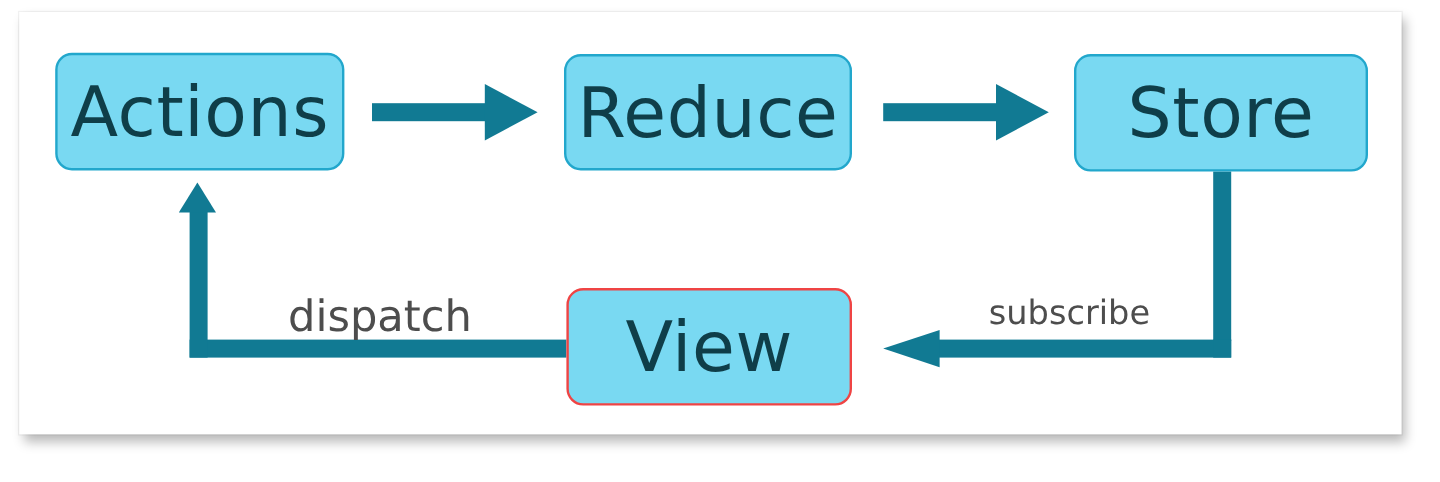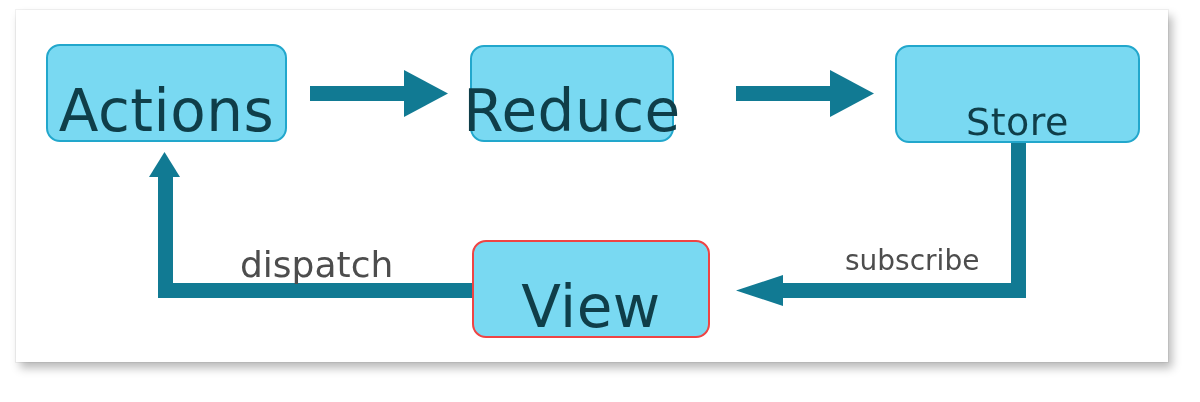--- a/index.html
+++ b/index.html
@@ -36,21 +36,21 @@
     top: 0;
     width: 1200px;
     height: 402px;
     overflow: visible;
   }
   .node-box {
     position: absolute;
     box-sizing: border-box;
     border-radius: 14px;
     display: flex;
-    align-items: flex-end;
+    align-items: center;
     justify-content: center;
     user-select: none;
   }
   .node-label {
     font-family: "DejaVu Sans", sans-serif;
     font-weight: 400;
     letter-spacing: 0.5px;
     line-height: 1;
     white-space: nowrap;
   }
@@ -92,29 +92,29 @@
       <rect x="158" y="283" width="314" height="15" fill="#117A93"></rect>
       <rect x="158" y="173" width="15" height="125" fill="#117A93"></rect>
       <polygon points="149,177 180,177 164.5,152" fill="#117A93"></polygon>
     </g>
   </svg>
 
   <div class="node-box" style="left:46px; top:44px; width:241px; height:98px; background:#79D9F2; border:2px solid #22A7CC;">
     <span class="node-label" style="font-size:58px; color:#0F3E49;">Actions</span>
   </div>
 
-  <div class="node-box" style="left:470px; top:45px; width:204px; height:97px; background:#79D9F2; border:2px solid #22A7CC;">
+  <div class="node-box" style="left:470px; top:45px; width:240px; height:97px; background:#79D9F2; border:2px solid #22A7CC;">
     <span class="node-label" style="font-size:58px; color:#0F3E49;">Reduce</span>
   </div>
 
   <div class="node-box" style="left:895px; top:45px; width:245px; height:98px; background:#79D9F2; border:2px solid #22A7CC;">
-    <span class="node-label" style="font-size:38px; color:#0F3E49;">Store</span>
+    <span class="node-label" style="font-size:58px; color:#0F3E49;">Store</span>
   </div>
 
   <div class="node-box" style="left:472px; top:240px; width:238px; height:98px; background:#79D9F2; border:2px solid #ef4444;">
     <span class="node-label" style="font-size:58px; color:#0F3E49;">View</span>
   </div>
 
   <div class="edge-label" style="left:240px; top:244px; font-size:36px; color:#4D4D4D;">dispatch</div>
 
-  <div class="edge-label" style="left:845px; top:244px; font-size:28px; color:#4D4D4D;">subscribe</div>
+  <div class="edge-label" style="left:824px; top:244px; font-size:28px; color:#4D4D4D;">subscribe</div>
 
 </div>
 
 </body></html>

